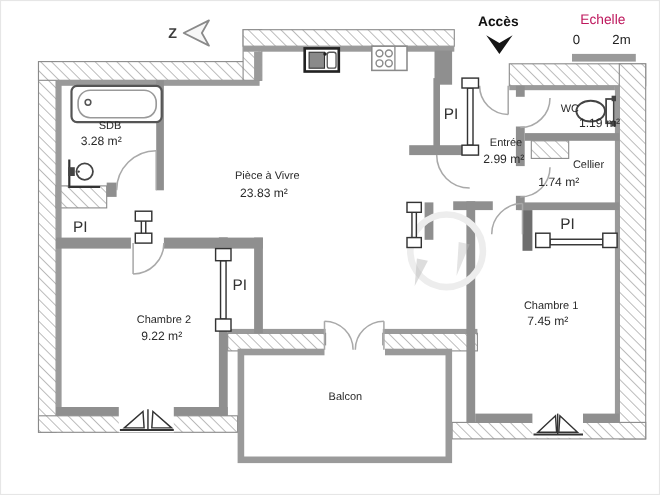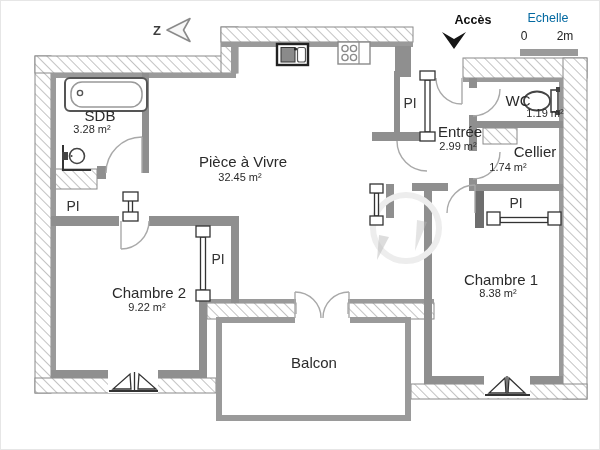--- a/index.html
+++ b/index.html
@@ -7,26 +7,26 @@
     position:relative;width:600px;height:450px;background:#ffffff;
     border:1px solid #e6e6e6;box-sizing:border-box;overflow:hidden;
     font-family:"Liberation Sans",sans-serif;
   }
   .plan-svg{position:absolute;left:0;top:0;}
   .lbl{
     position:absolute;transform:translate(-50%,-50%);
     font-family:"Liberation Sans",sans-serif;color:#2a2a2a;
     white-space:nowrap;line-height:1;pointer-events:none;
   }
-  .lbl.name{font-size:15px;}
+  .lbl.name{font-size:10px;}
   .lbl.area{font-size:11px;}
   .lbl.pi{font-size:14px;color:#333;}
   .lbl.compass{font-size:13px;color:#3d3d3d;font-weight:bold;}
-  .lbl.access{font-size:12.5px;font-weight:bold;color:#101010;margin-left:20px;}
-  .lbl.scale-title{font-size:12.5px;color:#0369a1;}
+  .lbl.access{font-size:12.5px;font-weight:bold;color:#101010;}
+  .lbl.scale-title{font-size:12.5px;color:#be185d;}
   .lbl.scale-tick{font-size:12px;color:#222;}
 </style>
 </head>
 <body>
 
 <div class="canvas">
 
   <svg class="plan-svg" width="600" height="450" viewBox="0 0 600 450">
     <defs>
       <pattern id="hatch" patternUnits="userSpaceOnUse" width="7" height="7" patternTransform="rotate(-45)">
@@ -220,33 +220,33 @@
   <div class="lbl compass" style="left:156px;top:29px">Z</div>
   <div class="lbl access" style="left:452px;top:19px">Accès</div>
   <div class="lbl scale-title" style="left:547px;top:17px">Echelle</div>
   <div class="lbl scale-tick" style="left:523px;top:35px">0</div>
   <div class="lbl scale-tick" style="left:564px;top:35px">2m</div>
 
   <div class="lbl name" style="left:99px;top:114px">SDB</div>
   <div class="lbl area" style="left:91px;top:128px">3.28 m²</div>
 
   <div class="lbl name" style="left:242px;top:160px">Pièce à Vivre</div>
-  <div class="lbl area" style="left:239px;top:176px">32.45 m²</div>
+  <div class="lbl area" style="left:239px;top:176px">23.83 m²</div>
 
   <div class="lbl name" style="left:459px;top:130px">Entrée</div>
   <div class="lbl area" style="left:457px;top:145px">2.99 m²</div>
 
   <div class="lbl name" style="left:517px;top:99px">WC</div>
   <div class="lbl area" style="left:544px;top:112px">1.19 m²</div>
 
   <div class="lbl name" style="left:534px;top:150px">Cellier</div>
   <div class="lbl area" style="left:507px;top:166px">1.74 m²</div>
 
   <div class="lbl name" style="left:500px;top:278px">Chambre 1</div>
-  <div class="lbl area" style="left:497px;top:292px">8.38 m²</div>
+  <div class="lbl area" style="left:497px;top:292px">7.45 m²</div>
 
   <div class="lbl name" style="left:148px;top:291px">Chambre 2</div>
   <div class="lbl area" style="left:146px;top:306px">9.22 m²</div>
 
   <div class="lbl name" style="left:313px;top:361px">Balcon</div>
 
   <div class="lbl pi" style="left:72px;top:205px">PI</div>
   <div class="lbl pi" style="left:409px;top:102px">PI</div>
   <div class="lbl pi" style="left:217px;top:258px">PI</div>
   <div class="lbl pi" style="left:515px;top:202px">PI</div>

